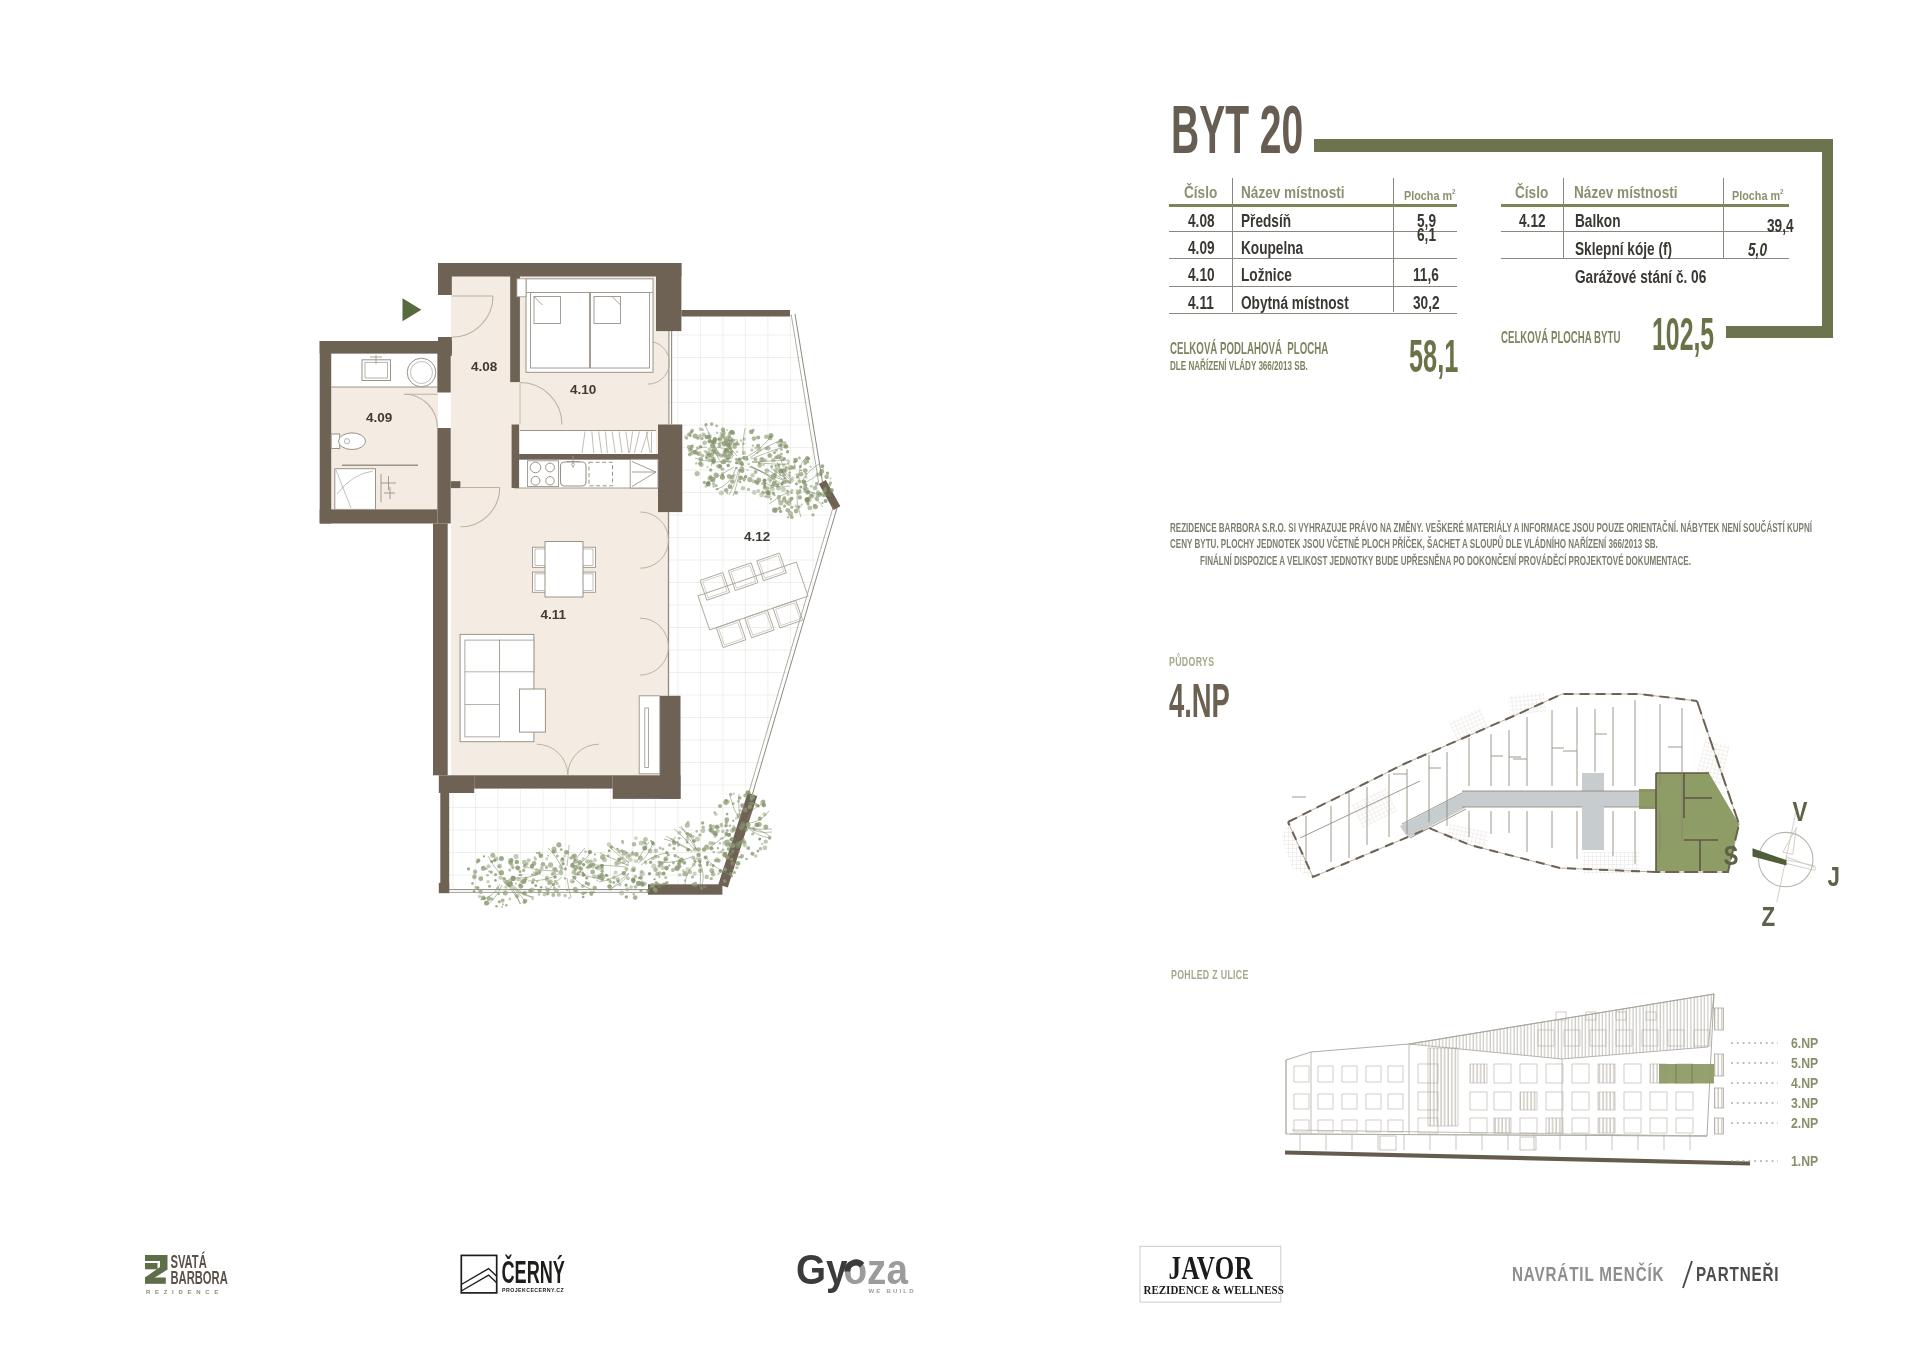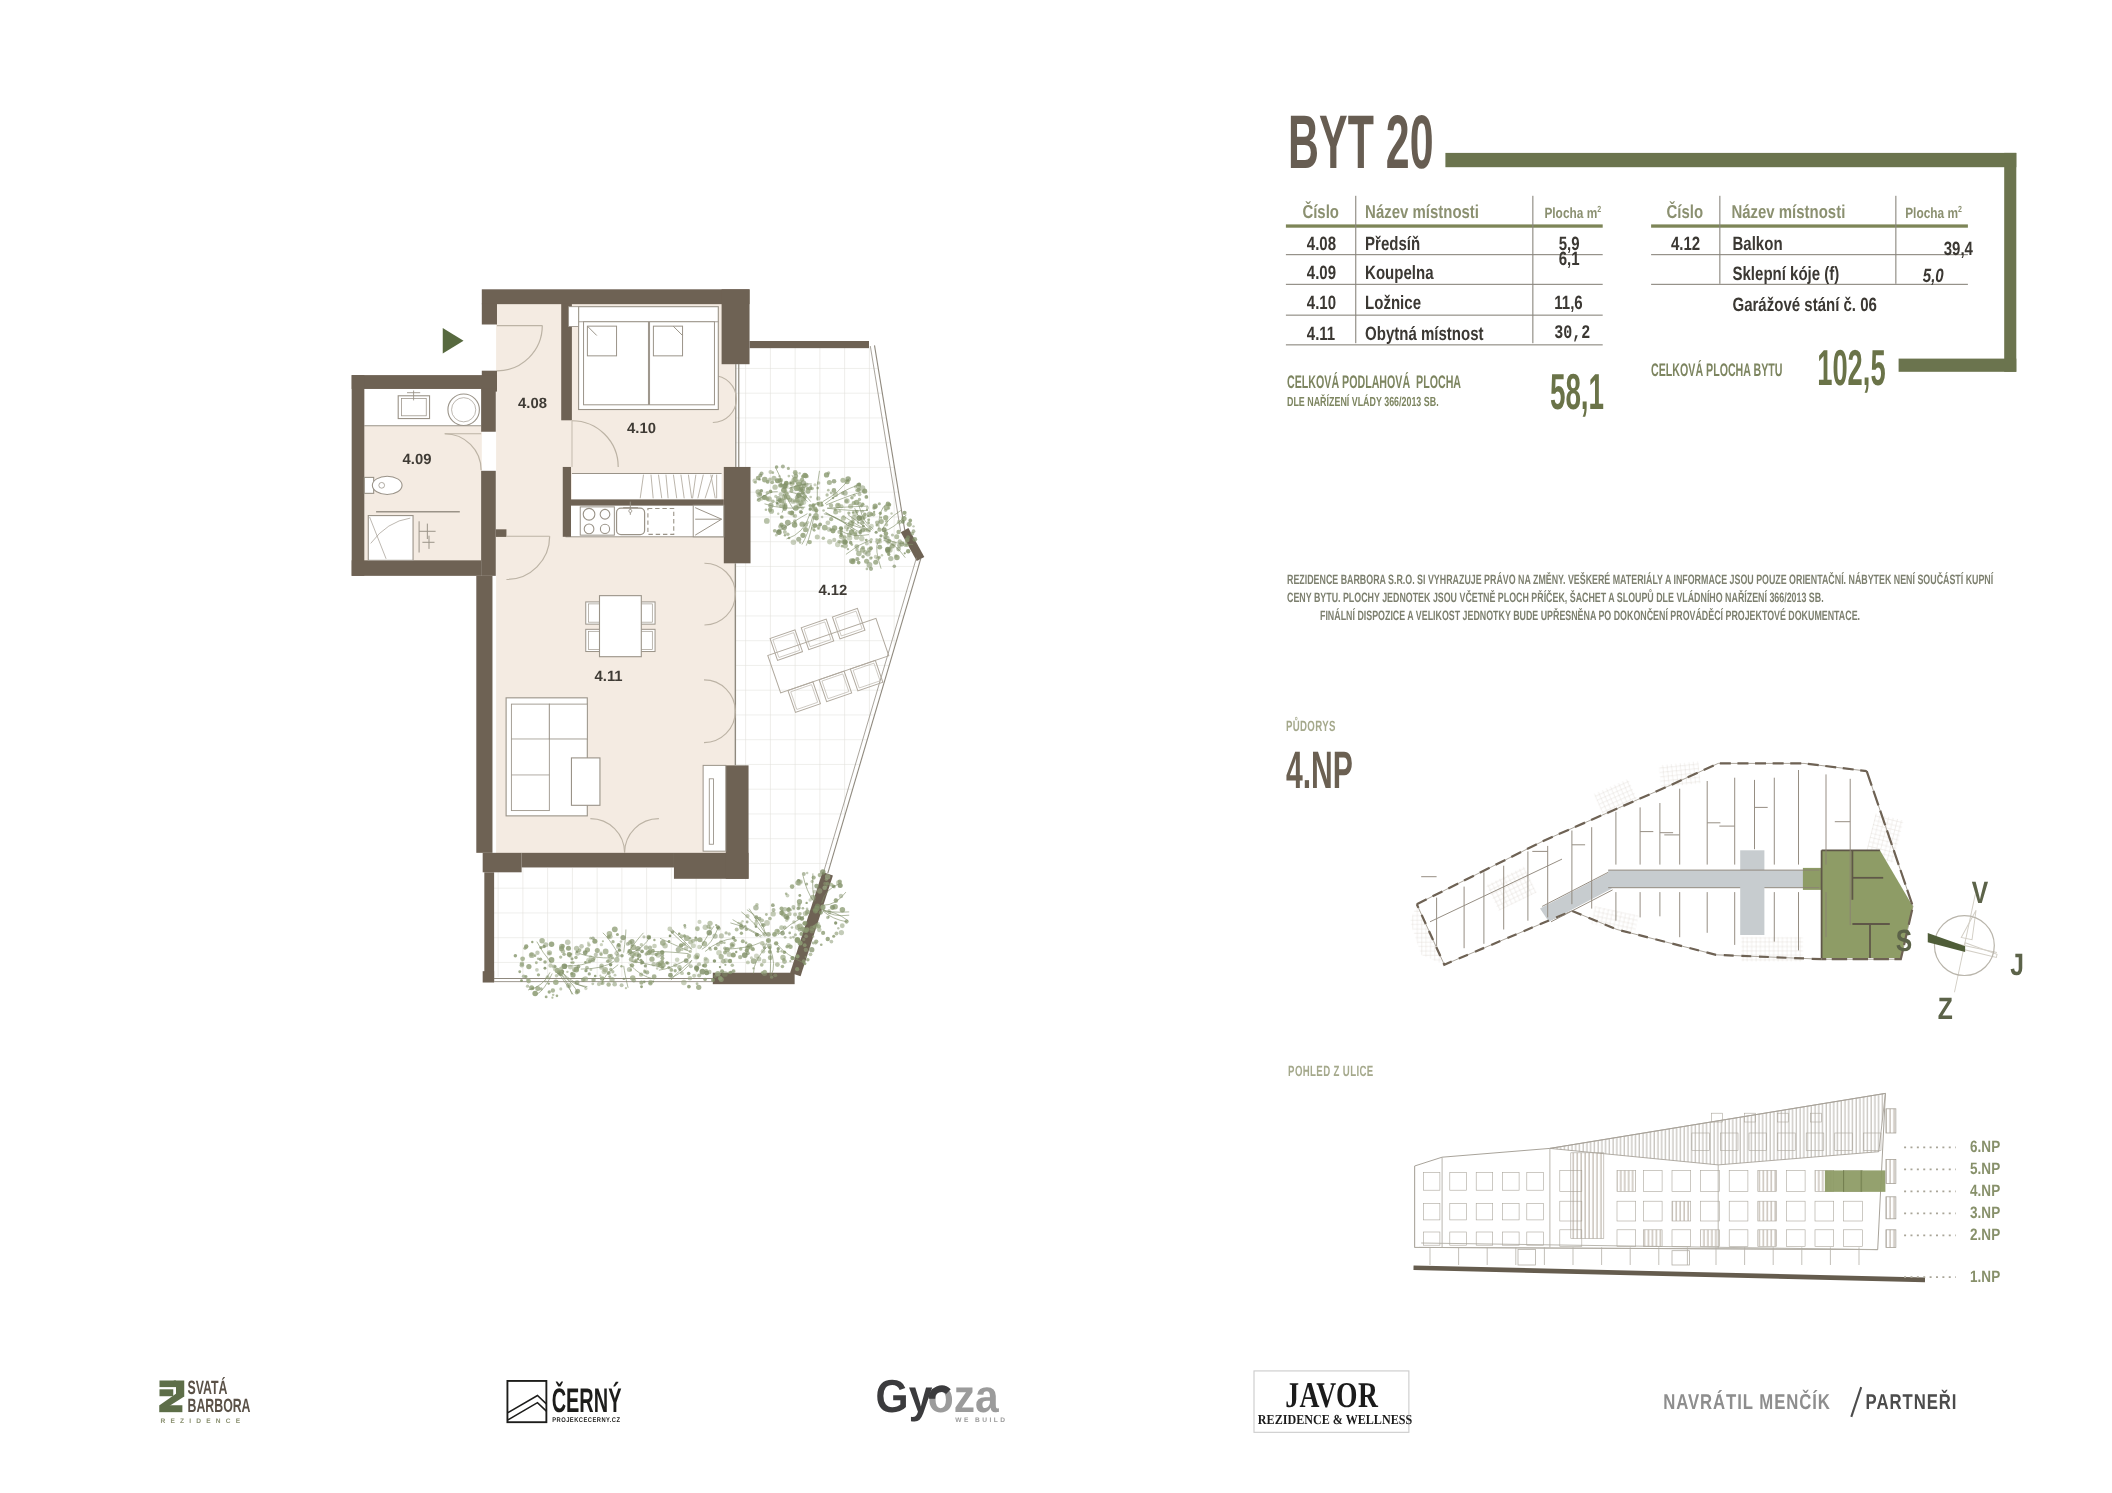--- a/index.html
+++ b/index.html
@@ -1594,21 +1594,21 @@
     <div class="ab" style="left:72.3px;top:33.0px;"><span class="cond" style="transform:scaleX(0.78);font-size:17.5px;font-weight:bold;color:#3b3833;letter-spacing:0;white-space:nowrap">Předsíň</span></div>
     <div class="ab" style="left:247.5px;top:33.0px;"><span class="cond" style="transform:scaleX(0.78);font-size:17.5px;font-weight:bold;color:#3b3833;letter-spacing:0;white-space:nowrap">5,9</span></div>
     <div class="ab" style="left:18.8px;top:60.2px;"><span class="cond" style="transform:scaleX(0.78);font-size:17.5px;font-weight:bold;color:#3b3833;letter-spacing:0;white-space:nowrap">4.09</span></div>
     <div class="ab" style="left:72.3px;top:60.2px;"><span class="cond" style="transform:scaleX(0.78);font-size:17.5px;font-weight:bold;color:#3b3833;letter-spacing:0;white-space:nowrap">Koupelna</span></div>
     <div class="ab" style="left:247.5px;top:47px;"><span class="cond" style="transform:scaleX(0.78);font-size:17.5px;font-weight:bold;color:#3b3833;letter-spacing:0;white-space:nowrap">6,1</span></div>
     <div class="ab" style="left:18.8px;top:87.4px;"><span class="cond" style="transform:scaleX(0.78);font-size:17.5px;font-weight:bold;color:#3b3833;letter-spacing:0;white-space:nowrap">4.10</span></div>
     <div class="ab" style="left:72.3px;top:87.4px;"><span class="cond" style="transform:scaleX(0.78);font-size:17.5px;font-weight:bold;color:#3b3833;letter-spacing:0;white-space:nowrap">Ložnice</span></div>
     <div class="ab" style="left:243.7px;top:87.4px;"><span class="cond" style="transform:scaleX(0.78);font-size:17.5px;font-weight:bold;color:#3b3833;letter-spacing:0;white-space:nowrap">11,6</span></div>
     <div class="ab" style="left:18.8px;top:114.6px;"><span class="cond" style="transform:scaleX(0.78);font-size:17.5px;font-weight:bold;color:#3b3833;letter-spacing:0;white-space:nowrap">4.11</span></div>
     <div class="ab" style="left:72.3px;top:114.6px;"><span class="cond" style="transform:scaleX(0.78);font-size:17.5px;font-weight:bold;color:#3b3833;letter-spacing:0;white-space:nowrap">Obytná místnost</span></div>
-    <div class="ab" style="left:243.7px;top:114.6px;font-family:Liberation Mono, monospace;"><span class="cond" style="transform:scaleX(0.78);font-size:17.5px;font-weight:bold;color:#3b3833;letter-spacing:0;white-space:nowrap">30,2</span></div>
+    <div class="ab" style="left:243.7px;top:114.6px;"><span class="cond" style="transform:scaleX(0.78);font-size:17.5px;font-weight:bold;color:#3b3833;letter-spacing:0;white-space:nowrap">30,2</span></div>
   </div>
 <div class="ab" style="left:1501px;top:178px;width:288px;height:110px">
     <div class="ab" style="left:0;top:26px;width:288px;height:2.6px;background:#7d8557"></div>
     <div class="ab" style="left:0;top:53.2px;width:288px;height:1px;background:#8b877e"></div>
     <div class="ab" style="left:0;top:80.4px;width:288px;height:1px;background:#8b877e"></div>
     <div class="ab" style="left:62px;top:0;width:1px;height:80px;background:#8b877e"></div>
     <div class="ab" style="left:222px;top:0;width:1px;height:80px;background:#8b877e"></div>
     <div class="ab" style="left:14px;top:5px;"><span class="cond" style="transform:scaleX(0.8);font-size:17px;font-weight:bold;color:#8b9070;letter-spacing:0;white-space:nowrap">Číslo</span></div>
     <div class="ab" style="left:73px;top:5px;"><span class="cond" style="transform:scaleX(0.8);font-size:17px;font-weight:bold;color:#8b9070;letter-spacing:0;white-space:nowrap">Název místnosti</span></div>
     <div class="ab" style="left:231px;top:7.5px;"><span class="cond" style="transform:scaleX(0.8);font-size:13.5px;font-weight:bold;color:#8b9070;letter-spacing:0;white-space:nowrap">Plocha m<sup style="font-size:8px">2</sup></span></div>

